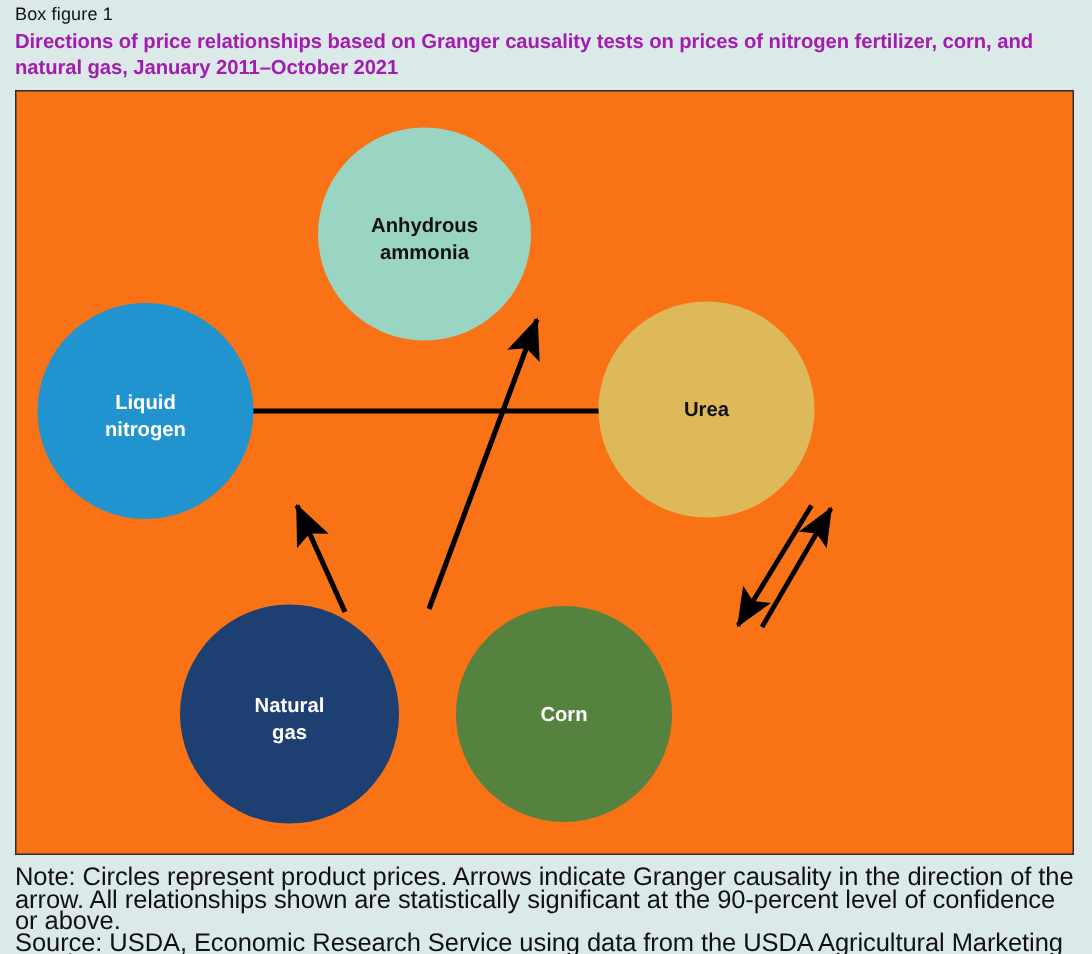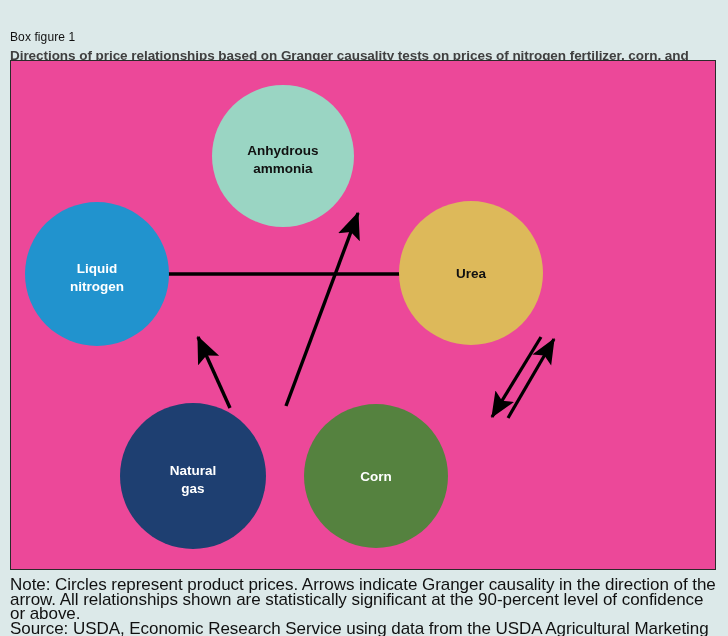--- a/index.html
+++ b/index.html
@@ -23,46 +23,45 @@
     height: 636px;
     box-sizing: border-box;
   }
 
   
   .header {
     position: absolute;
     left: 10px;
     top: 2px;
     width: 706px;
-    margin-top: 28px;
   }
   .figure-kicker {
     font-size: 12px;
     line-height: 15px;
     color: #111111;
     font-weight: normal;
     letter-spacing: 0.1px;
   }
   .figure-title {
     font-size: 13.5px;
     line-height: 17px;
     font-weight: bold;
-    color: #404040;
+    color: #a21caf;
     margin-top: 2px;
     letter-spacing: -0.05px;
   }
 
   
   .panel {
     position: absolute;
     left: 10px;
     top: 60px;
     width: 706px;
     height: 510px;
-    background: #ec4899;
+    background: #f97316;
     border: 1.5px solid #2b2b2b;
     box-sizing: border-box;
     overflow: hidden;
     padding-left: 20px;
   }
   .panel svg {
     position: absolute;
     left: 0;
     top: 0;
     display: block;

